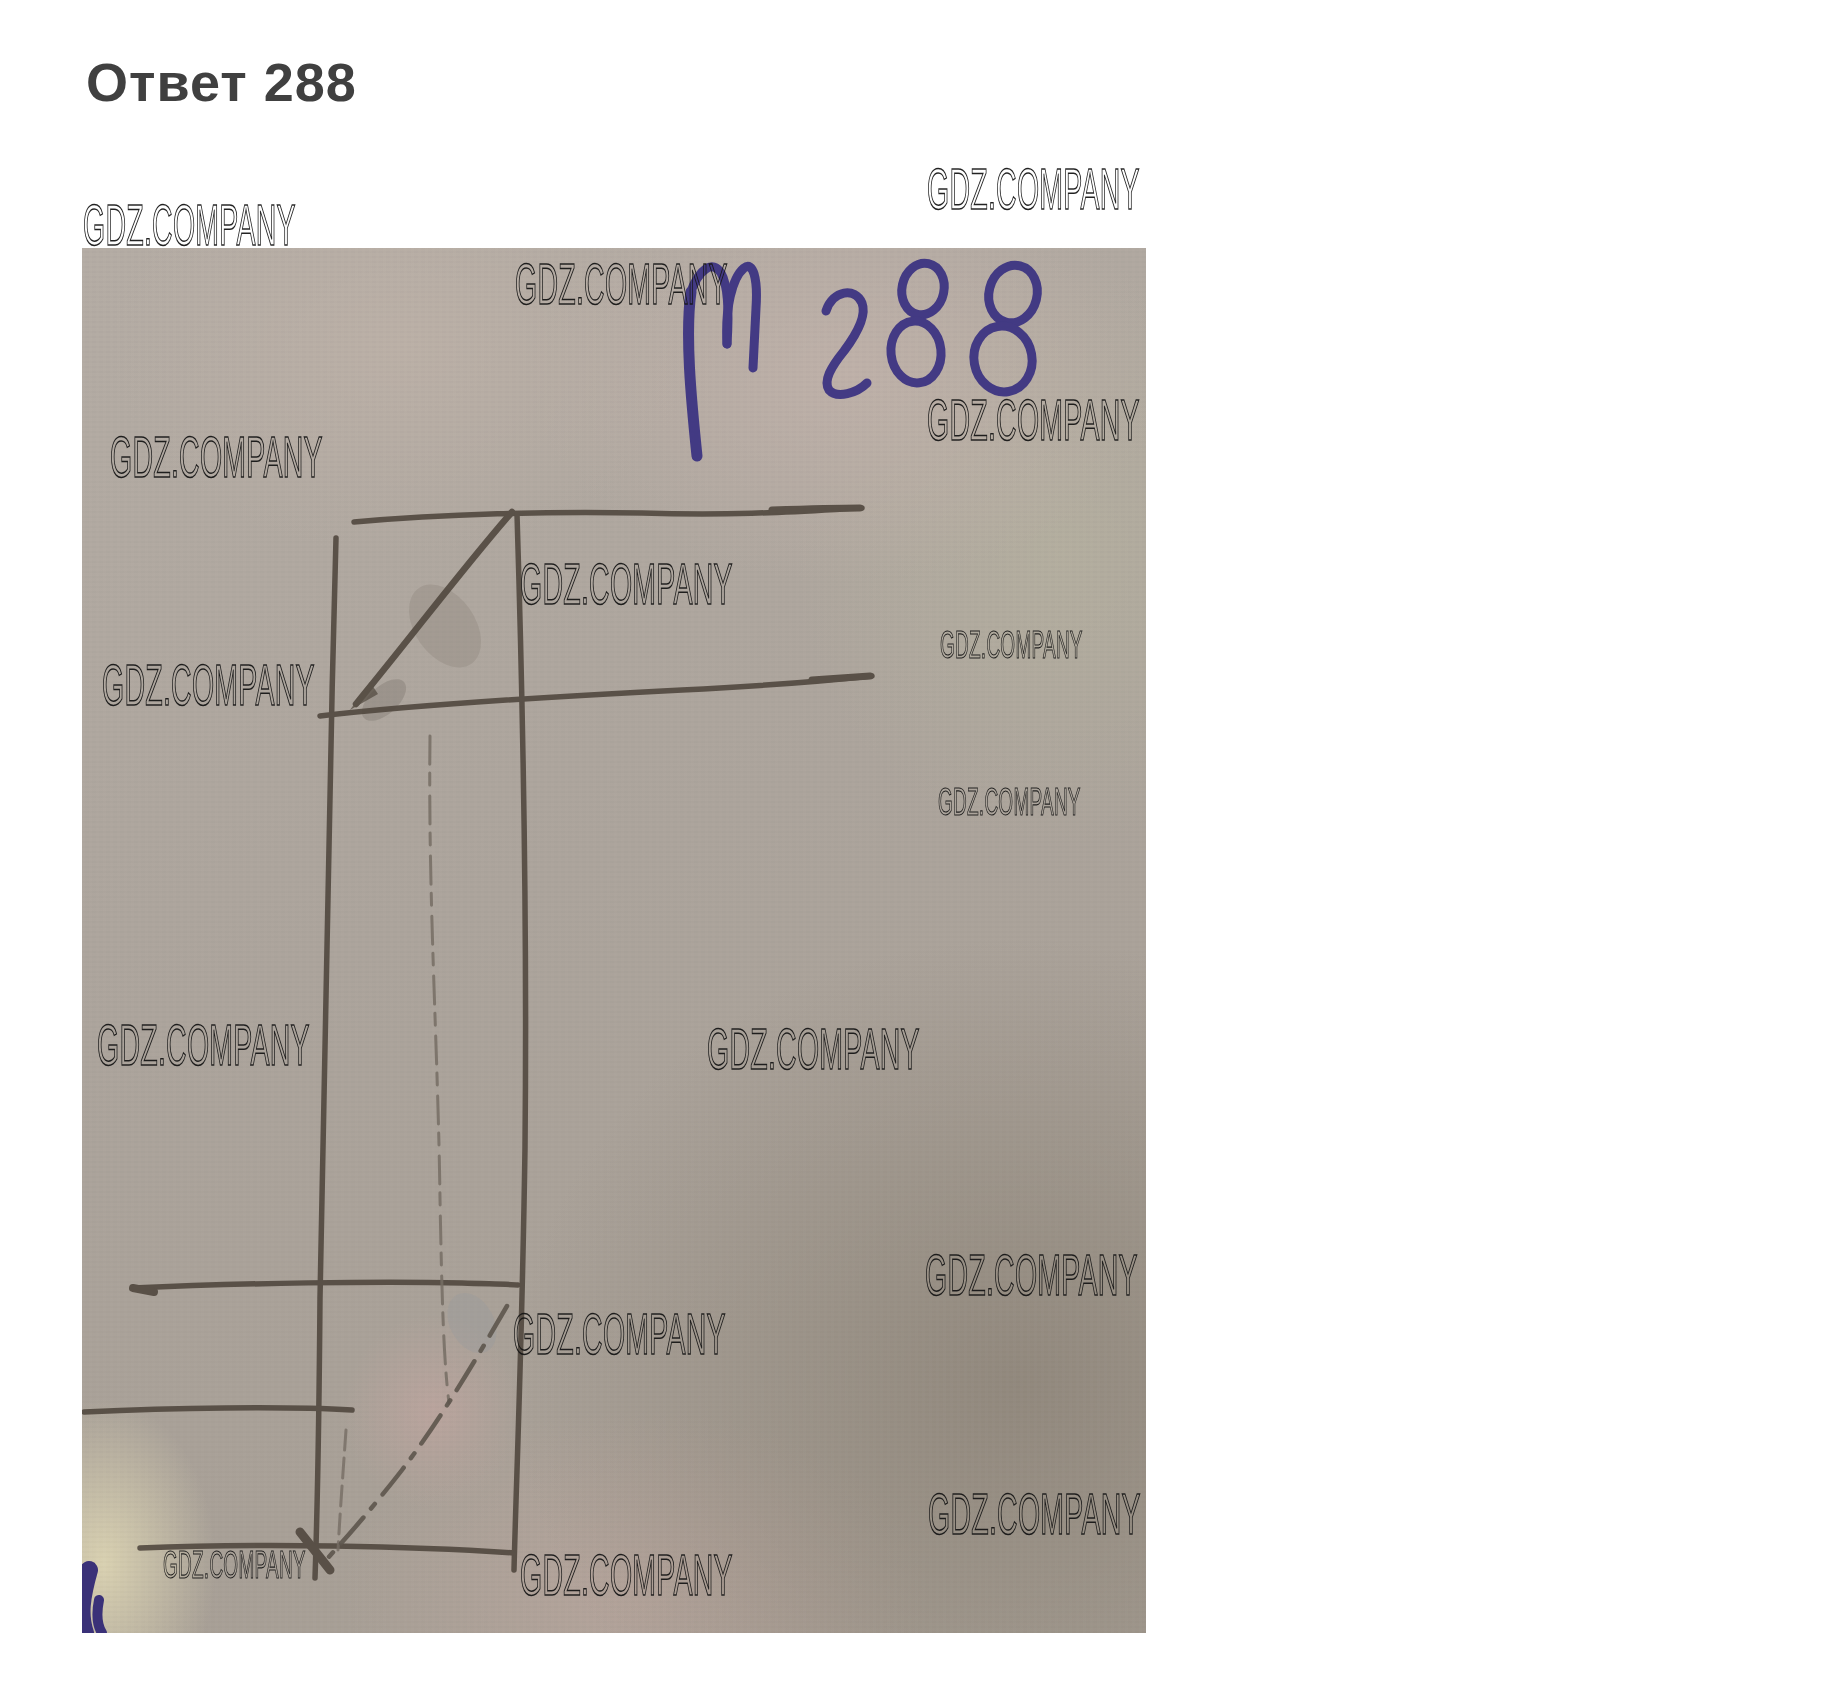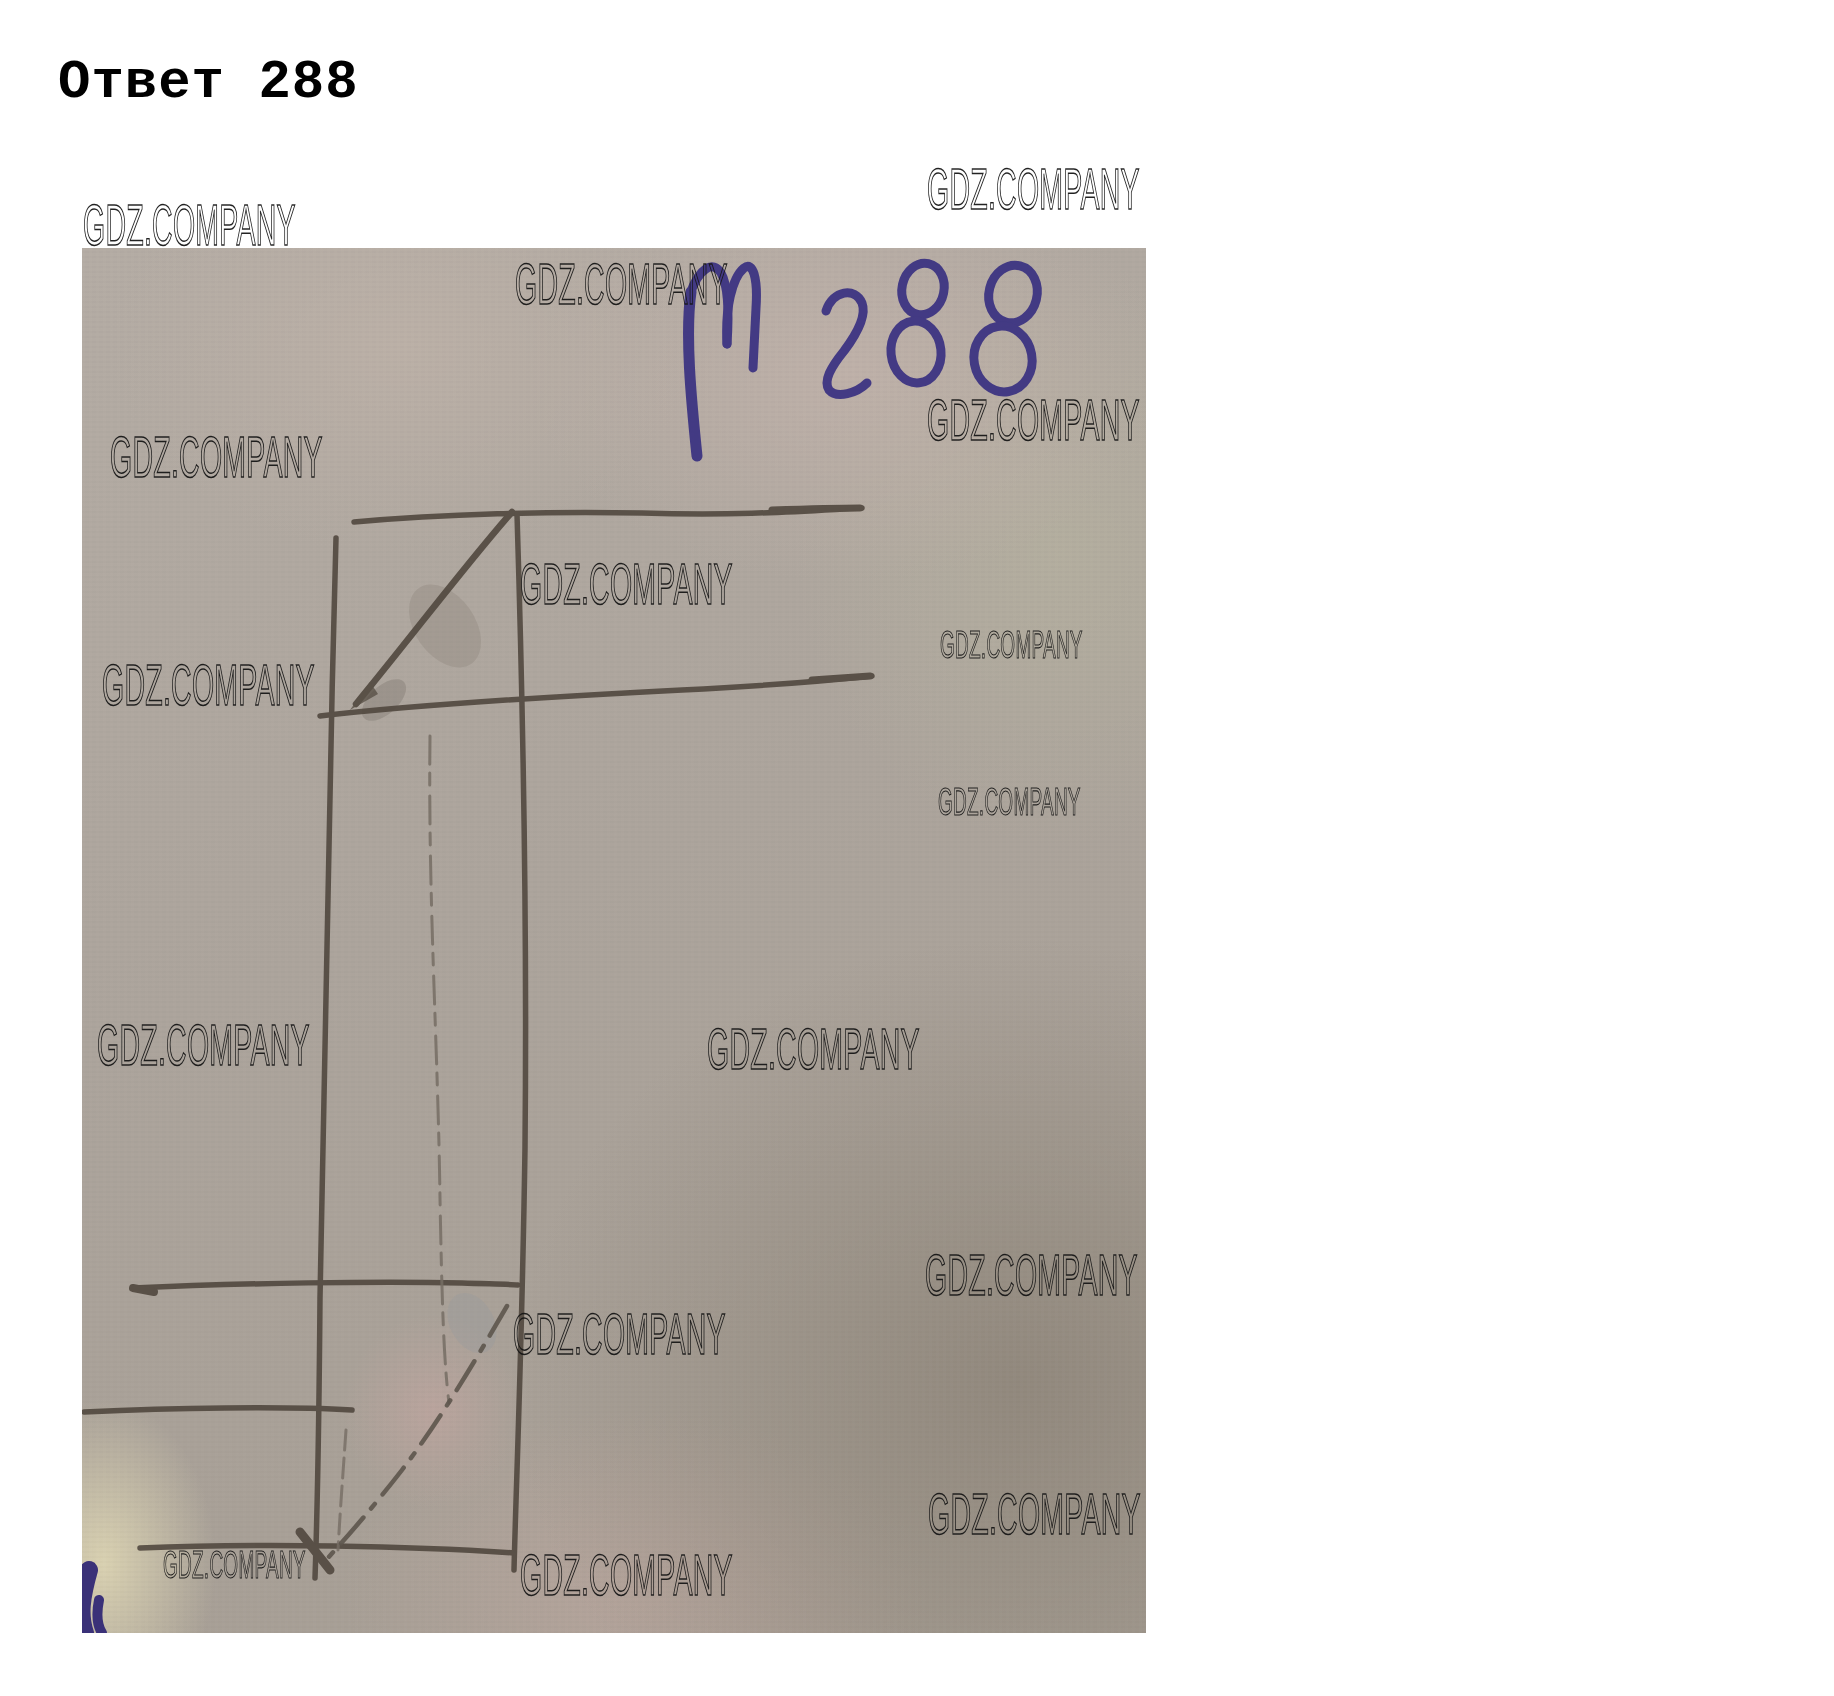--- a/index.html
+++ b/index.html
@@ -1,20 +1,20 @@
 <!DOCTYPE html>
 <html><head>
 <meta charset="utf-8">
 <style>
   html,body{margin:0;padding:0;background:#ffffff;}
   .page{position:relative;width:1834px;height:1696px;background:#ffffff;overflow:hidden;
         font-family:"Liberation Sans",sans-serif;}
-  .title{position:absolute;left:58px;top:53px;margin:0;
-         font-family:Liberation Mono, monospace;font-weight:700;font-size:54px;line-height:1.1;
-         color:#000000;letter-spacing:1px;}
+  .title{position:absolute;left:86px;top:53px;margin:0;
+         font-family:Liberation Sans, sans-serif;font-weight:700;font-size:54px;line-height:1.1;
+         color:#404040;letter-spacing:1px;}
   
   .photo{position:absolute;left:82px;top:248px;width:1064px;height:1385px;
          background-color:#aea69e;
          background-image:
            radial-gradient(420px 300px at 30% 7%,  rgba(190,178,168,.75), rgba(190,178,168,0) 70%),
            radial-gradient(460px 300px at 72% 9%,  rgba(196,180,172,.7),  rgba(196,180,172,0) 70%),
            radial-gradient(380px 420px at 92% 22%, rgba(184,181,160,.55), rgba(184,181,160,0) 70%),
            radial-gradient(700px 620px at 88% 82%, rgba(140,131,119,.8),  rgba(140,131,119,0) 72%),
            radial-gradient(420px 260px at 52% 97%, rgba(192,168,160,.55), rgba(192,168,160,0) 70%),
            radial-gradient(150px 220px at 2% 95%,  rgba(222,214,180,.9),  rgba(222,214,180,0) 75%),

